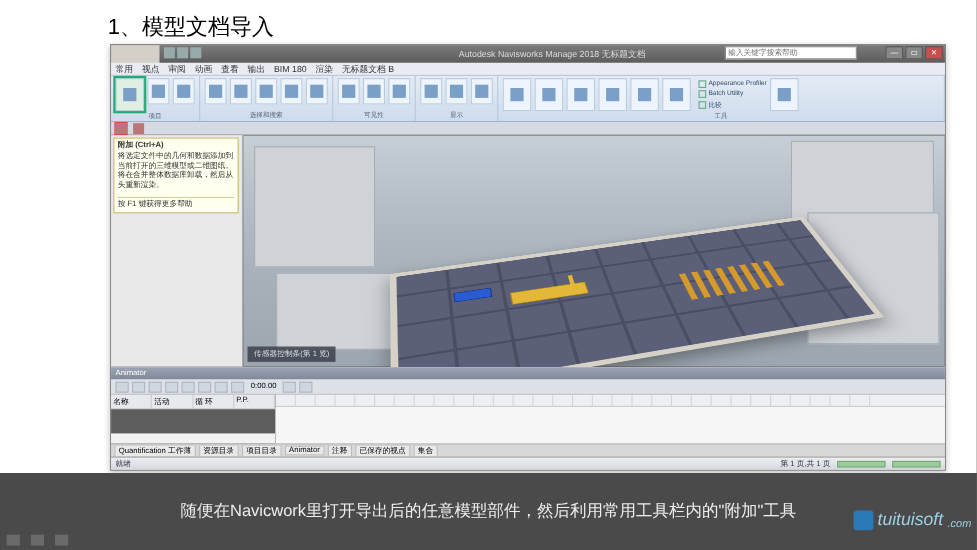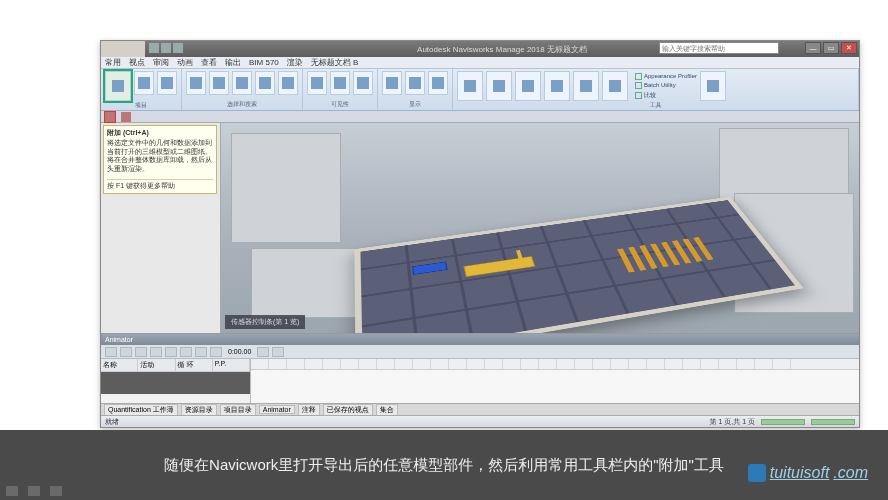--- a/index.html
+++ b/index.html
@@ -71,31 +71,32 @@
   .ruler{ height:11px; background:#edeff2; border-bottom:1px solid #ccc; display:flex;}
   .ruler div{ width:18px; border-right:1px solid #d2d6dc; font-size:5px; color:#888; text-align:center;}
 
   .bottom-tabs{ height:12px; background:#d8d8d8; border-top:1px solid #aaa; display:flex; align-items:center; font-size:7px; gap:3px; padding:0 3px;}
   .bottom-tabs span{ background:#e9e9e9; border:1px solid #bcbcbc; padding:0 3px;}
   .statusbar{ height:12px; background:linear-gradient(#eceef1,#d5d9df); border-top:1px solid #aaa; display:flex; align-items:center; justify-content:space-between; font-size:7px; padding:0 4px; color:#334;}
   .status-right{ display:flex; gap:6px; align-items:center;}
   .status-right .bar{ width:44px;height:6px;background:#9c9; border:1px solid #7a7;}
 
   .caption-band{ position:absolute; left:0; bottom:0; width:888px; height:70px; background:#4a4a4a; display:flex; flex-direction:column; align-items:center; justify-content:center; color:#eee; font-size:15px; line-height:1.6;}
-  .watermark{ position:absolute; right:20px; bottom:18px; color:#9dd0e6; font-size:16px; font-style:italic; display:flex; align-items:flex-end; gap:4px;text-decoration:underline;}
+  .watermark{ position:absolute; right:5px; bottom:18px; color:#9dd0e6; font-size:16px; font-style:italic; display:flex; align-items:flex-end; gap:4px;}
   .watermark .logo{ width:18px;height:18px; background:#2a7ab8; border-radius:3px;}
-  .watermark small{ font-size:16px; color:#9dd0e6;}
+  .watermark small{ font-size:10px; color:#9dd0e6;}
 
   .taskbar-hint{ position:absolute; left:6px; bottom:4px; display:flex; gap:10px;}
   .taskbar-hint div{ width:12px; height:10px; background:#6a6a6a;}
 </style>
 </head>
 <body>
 
 <div class="slide-area">
+  <div class="slide-title">1、模型文档导入</div>
 
   <div class="app-window">
 
     <div class="titlebar">
       <div class="qat">
         <div></div>
         <div></div>
         <div></div>
       </div>
       <span class="title-text">Autodesk Navisworks Manage 2018 无标题文档</span>
@@ -107,21 +108,21 @@
       </div>
     </div>
 
     <div class="menubar">
       <span>常用</span>
       <span>视点</span>
       <span>审阅</span>
       <span>动画</span>
       <span>查看</span>
       <span>输出</span>
-      <span>BIM 570</span>
+      <span>BIM 180</span>
       <span>渲染</span>
       <span>无标题文档 B</span>
     </div>
 
     <div class="ribbon">
       <div class="ribbon-group">
         <div class="ribbon-row">
           <div class="ribbon-btn big sel">
               <div class="ic"></div>
             </div>

